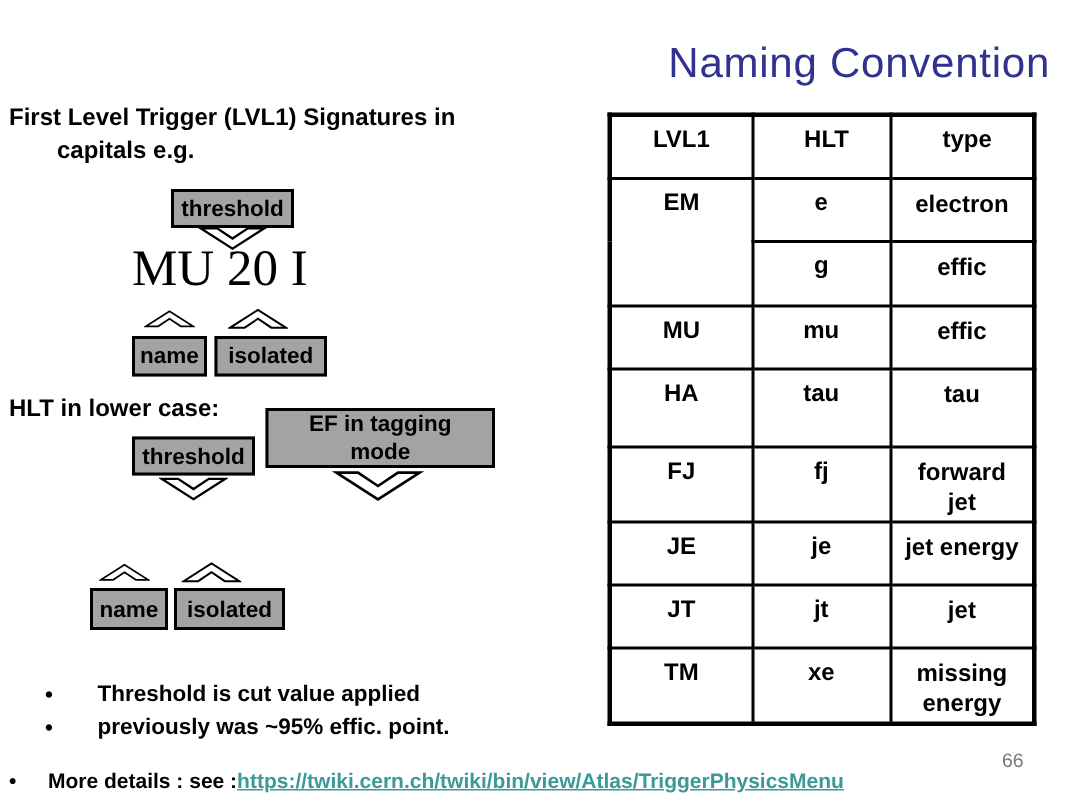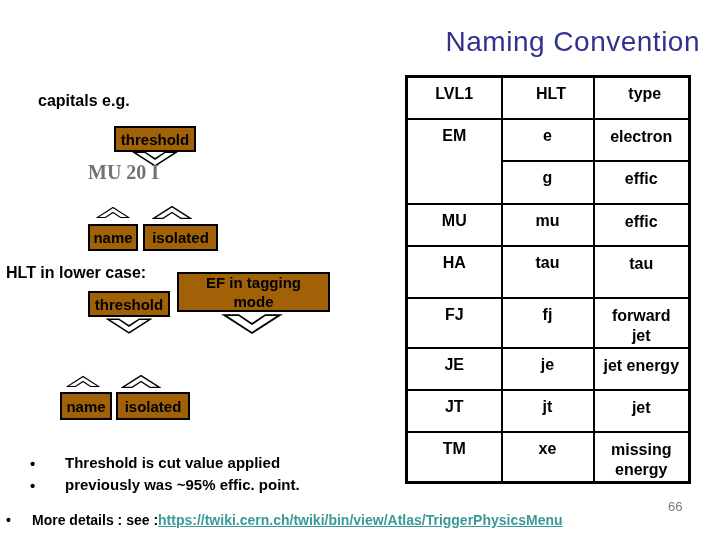--- a/index.html
+++ b/index.html
@@ -9,27 +9,27 @@
   }
   .abs{position:absolute;}
   .sans-b{font-weight:700;}
   .title{
     left:0;top:26px;width:700px;text-align:right;
     font-size:28px;font-weight:400;color:#31318F;letter-spacing:0.5px;
   }
   .intro1{left:6px;top:70px;font-size:16px;}
   .intro2{left:38px;top:92px;font-size:16px;}
   .labelbox{
-    border:2px solid #000;background:#a16207;display:flex;
+    border:2px solid #000;background:#a3a3a3;display:flex;
     align-items:center;justify-content:center;
     font-size:15px;font-weight:700;box-sizing:border-box;text-align:center;
   }
   .serif-example{
-    font-family:"Liberation Serif",serif;font-size:20px;font-weight:700;
-    white-space:pre;color:#737373;
+    font-family:"Liberation Serif",serif;font-size:34px;font-weight:400;
+    white-space:pre;color:#000000;
   }
   .arrow-svg{display:block;}
   .notes-heading{left:30px;top:432px;font-size:15px;}
   .note-bullet{font-size:15px;font-weight:700;}
   .footer-row{left:6px;top:512px;font-size:14px;}
   .footer-bullet{display:inline-block;width:26px;}
   .footer-link{color:#3A9999;text-decoration:underline;cursor:pointer;font-weight:700;}
   .page-number{left:668px;top:499px;font-size:13px;color:#7A7A7A;font-weight:400;}
 
   table.lut{
@@ -51,20 +51,21 @@
   .col-type{width:96px;}
   .ef-text{max-width:112px;line-height:19px;}
 </style>
 </head>
 <body>
 
 <div class="slide">
 
   <div class="abs title">Naming Convention</div>
 
+  <div class="abs intro1 sans-b">First Level Trigger (LVL1) Signatures in</div>
   <div class="abs intro2 sans-b">capitals e.g.</div>
 
   <div class="abs labelbox" style="left:114px;top:126px;width:82px;height:26px;">
     <span>threshold</span>
   </div>
 
   <svg class="abs arrow-svg" style="left:132px;top:151px;" width="46" height="16" viewBox="0 0 54 18">
     <path d="M2,1 L15,1 L27,9 L39,1 L52,1 L27,17 Z" fill="#fff" stroke="#000" stroke-width="1.8"></path>
   </svg>
 

